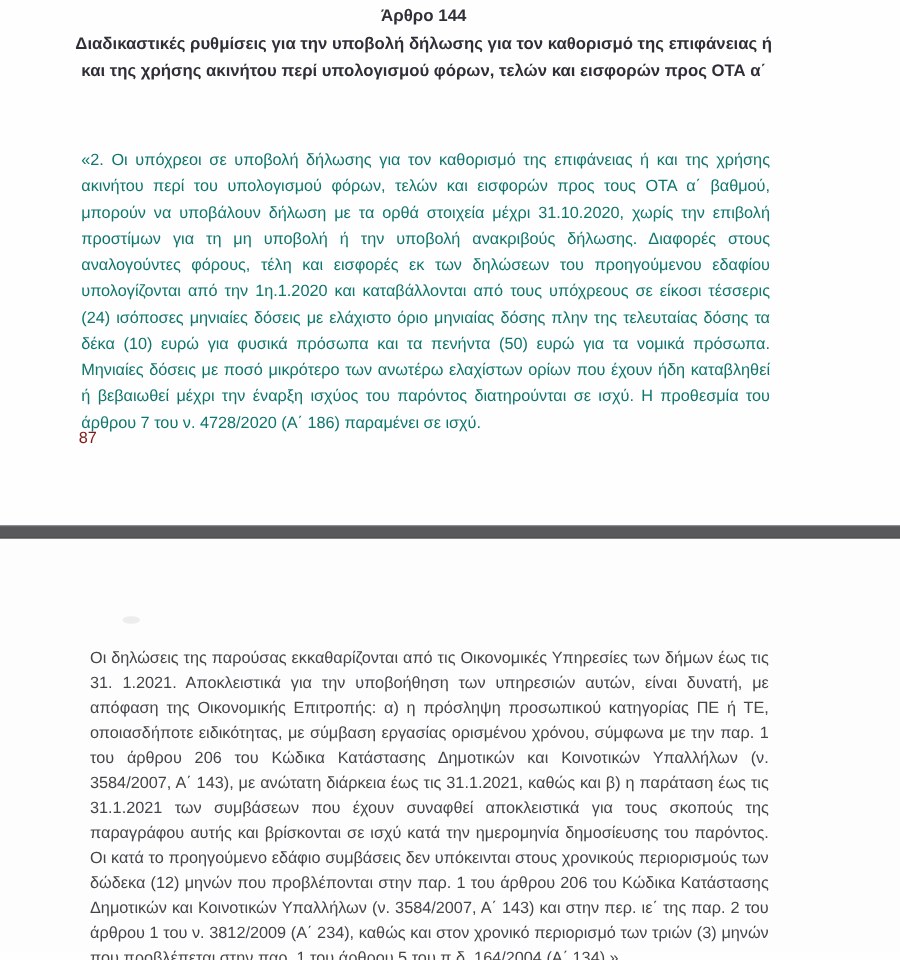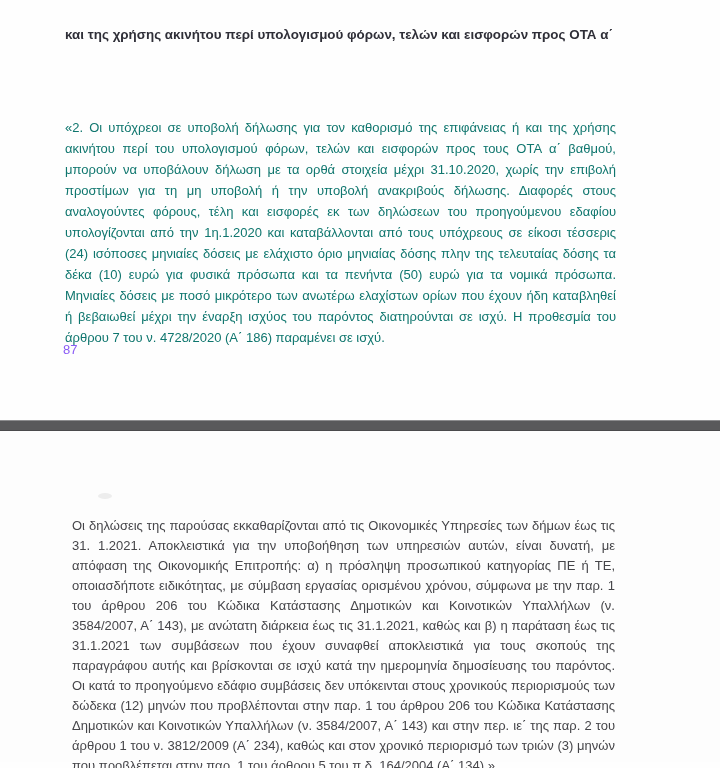--- a/index.html
+++ b/index.html
@@ -58,21 +58,21 @@
     width: 551px;
     font-size: 13px;
     line-height: 21px;
     text-align: justify;
     color: #0f766e;
   }
   .page-number {
     position: absolute;
     left: 63px; top: 342px;
     font-size: 13px;
-    color: #8b5cf6;
+    color: #7f1d1d;
   }
   
   .page-break {
     position: absolute;
     left: 0; top: 420px;
     width: 720px; height: 11px;
     background: #59595b;
     border-top: 1px solid #8d8d8f;
     border-bottom: 1px solid #4a4a4c;
     box-sizing: border-box;
@@ -101,22 +101,24 @@
     background: #ededed;
     border-radius: 50%;
   }
 </style>
 </head>
 <body>
 
 <div class="viewport">
 
   <div class="page1">
+    <div class="article-heading">Άρθρο 144</div>
 
     <div class="article-title">
+      <div>Διαδικαστικές ρυθμίσεις για την υποβολή δήλωσης για τον καθορισμό της επιφάνειας ή</div>
       <div>και της χρήσης ακινήτου περί υπολογισμού φόρων, τελών και εισφορών προς ΟΤΑ α΄</div>
     </div>
 
 
     <div class="quote-par">«2. Οι υπόχρεοι σε υποβολή δήλωσης για τον καθορισμό της επιφάνειας ή και της χρήσης ακινήτου περί του υπολογισμού φόρων, τελών και εισφορών προς τους ΟΤΑ α΄ βαθμού, μπορούν να υποβάλουν δήλωση με τα ορθά στοιχεία μέχρι 31.10.2020, χωρίς την επιβολή προστίμων για τη μη υποβολή ή την υποβολή ανακριβούς δήλωσης. Διαφορές στους αναλογούντες φόρους, τέλη και εισφορές εκ των δηλώσεων του προηγούμενου εδαφίου υπολογίζονται από την 1η.1.2020 και καταβάλλονται από τους υπόχρεους σε είκοσι τέσσερις (24) ισόποσες μηνιαίες δόσεις με ελάχιστο όριο μηνιαίας δόσης πλην της τελευταίας δόσης τα δέκα (10) ευρώ για φυσικά πρόσωπα και τα πενήντα (50) ευρώ για τα νομικά πρόσωπα. Μηνιαίες δόσεις με ποσό μικρότερο των ανωτέρω ελαχίστων ορίων που έχουν ήδη καταβληθεί ή βεβαιωθεί μέχρι την έναρξη ισχύος του παρόντος διατηρούνται σε ισχύ. Η προθεσμία του άρθρου 7 του ν. 4728/2020 (Α΄ 186) παραμένει σε ισχύ.</div>
 
     <div class="page-number">87</div>
   </div>
 
   <div class="page-break"></div>

